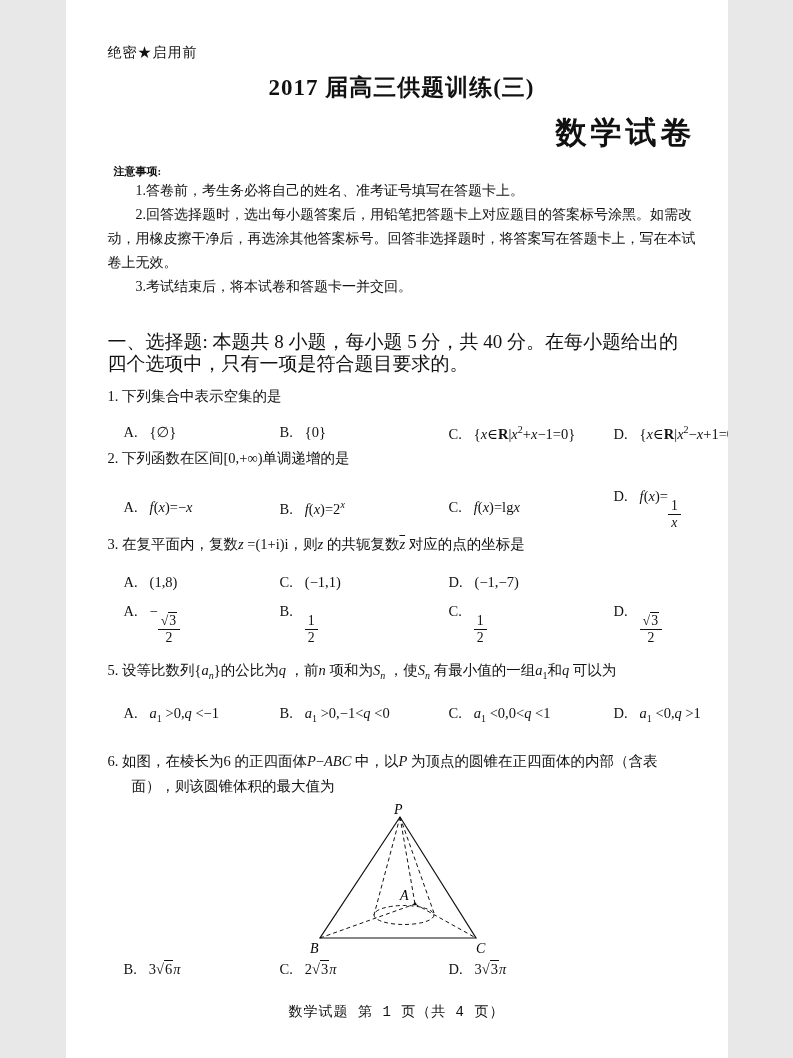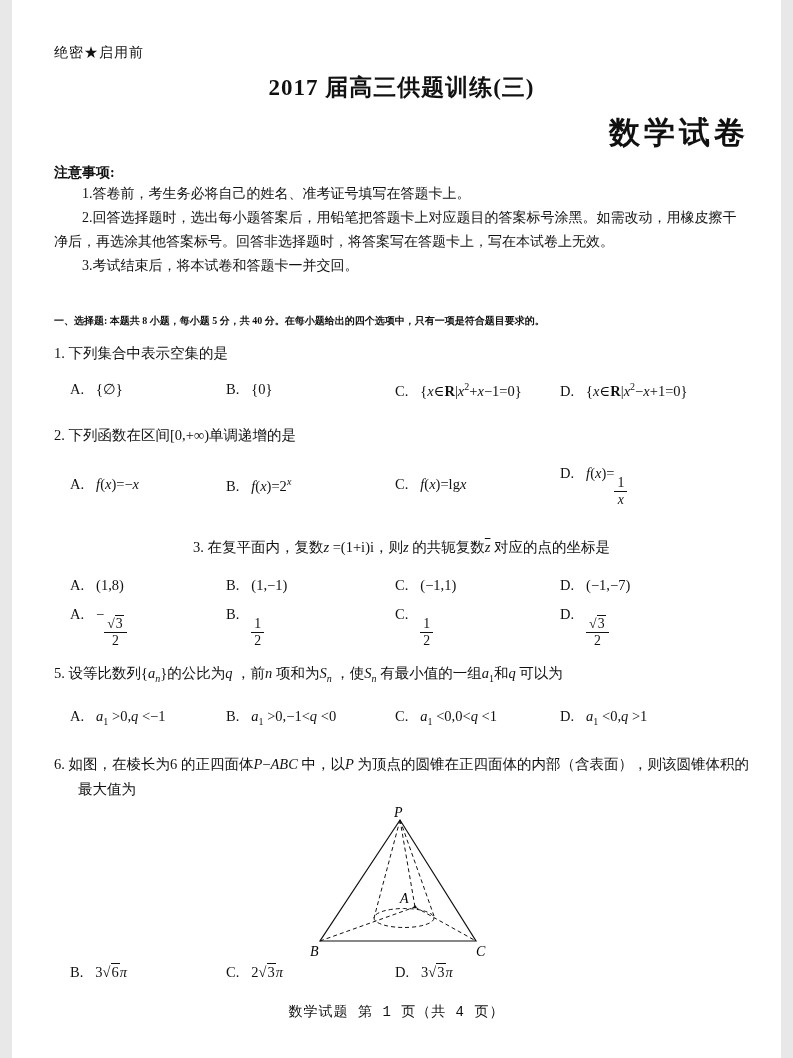--- a/index.html
+++ b/index.html
@@ -1,37 +1,37 @@
 <!DOCTYPE html>
 <html><head>
 <meta charset="utf-8">
 <style>
   html,body { margin:0; padding:0; background:#e8e8e8; }
   .page {
     position:relative;
-    width:769px; height:1058px;
+    width:662px; height:1058px;
     margin:0 auto;
     background:#ffffff;
     color:#111;
     font-family:"Liberation Serif","DejaVu Serif",serif;
     box-sizing:border-box;
     padding:44px 32px 0 42px;
     overflow:hidden;
   }
   .secret { font-size:14px; letter-spacing:1px; }
   .title  { text-align:center; font-size:23px; font-weight:bold; margin-top:10px; letter-spacing:1px; }
   .subtitle { text-align:right; font-size:31px; font-weight:bold; margin-top:9px; letter-spacing:4px; }
-  .notice-head { font-size:14px; font-weight:bold; margin-top:10px; }
+  .notice-head { font-size:11px; font-weight:bold; margin-top:10px;margin-left:6px; }
   .notice p { margin:0; font-size:14px; line-height:24px; text-indent:2em; }
-  .section-head { font-size:10px; font-weight:bold; margin-top:32px; line-height:22px; }
+  .section-head { font-size:19px; font-weight:normal; margin-top:32px; line-height:22px; }
   .qblock { margin-top:0; }
   .stem { font-size:14.5px; line-height:25px; padding-left:24px; text-indent:-24px; }
   .q1 .stem { margin-top:9px; }  .q1 .opts { margin-top:9px; }
-  .q2 .stem { margin-top:20px; } .q2 .opts { margin-top:13px; }
-  .q3 .stem { margin-top:28px;text-align:center; } .q3 .opts { margin-top:13px; }
+  .q2 .stem { } .q2 .opts { margin-top:13px; }
+  .q3 .stem { margin-top:2px; } .q3 .opts { margin-top:13px; }
   .q4 .stem { margin-top:14px; } .q4 .opts { margin-top:5px; }
   .q5 .stem { margin-top:12px; } .q5 .opts { margin-top:13px; }
   .q6 .stem { margin-top:18px; } .q6 .opts { margin-top:2px; }
   .opts {
     display:grid;
     grid-template-columns:156px 169px 165px auto;
     padding-left:16px;
     font-size:14.5px;
     align-items:center;
     line-height:24px;
@@ -92,21 +92,20 @@
               <span class="num">1</span>
               <span class="den"><i>x</i></span>
             </span></span></div>
     </div>
   </section>
 
   <section class="qblock q3">
     <div class="stem">3. 在复平面内，复数<i>z</i> =(1+i)i，则<i>z</i> 的共轭复数<span class="bar"><i>z</i></span> 对应的点的坐标是</div>
     <div class="opts">
       <div class="opt"><span class="olabel">A.</span><span class="omath">(1,8)</span></div>
-      <div class="opt"><span class="olabel">B.</span><span class="omath">(1,−1)</span></div>
       <div class="opt"><span class="olabel">C.</span><span class="omath">(−1,1)</span></div>
       <div class="opt"><span class="olabel">D.</span><span class="omath">(−1,−7)</span></div>
     </div>
   </section>
 
   <section class="qblock q4">
     <div class="opts">
       <div class="opt"><span class="olabel">A.</span><span class="omath">−<span class="frac">
               <span class="num"><span class="sqrt">√<span class="rad">3</span></span></span>
               <span class="den">2</span>

